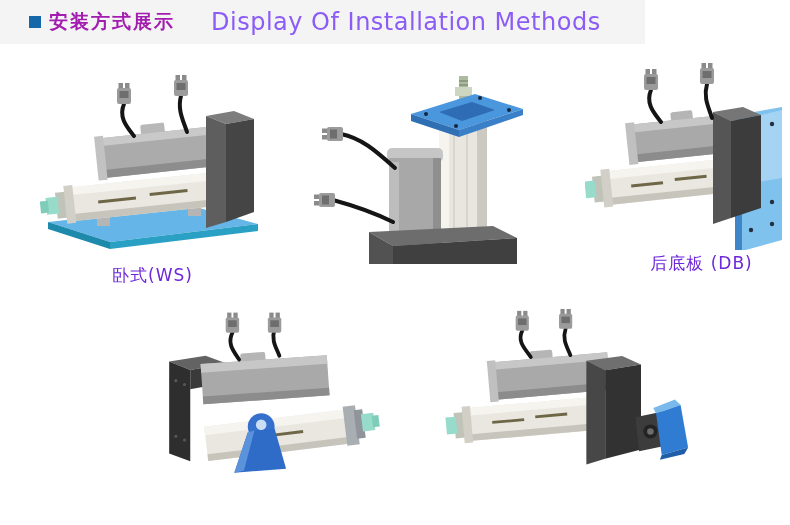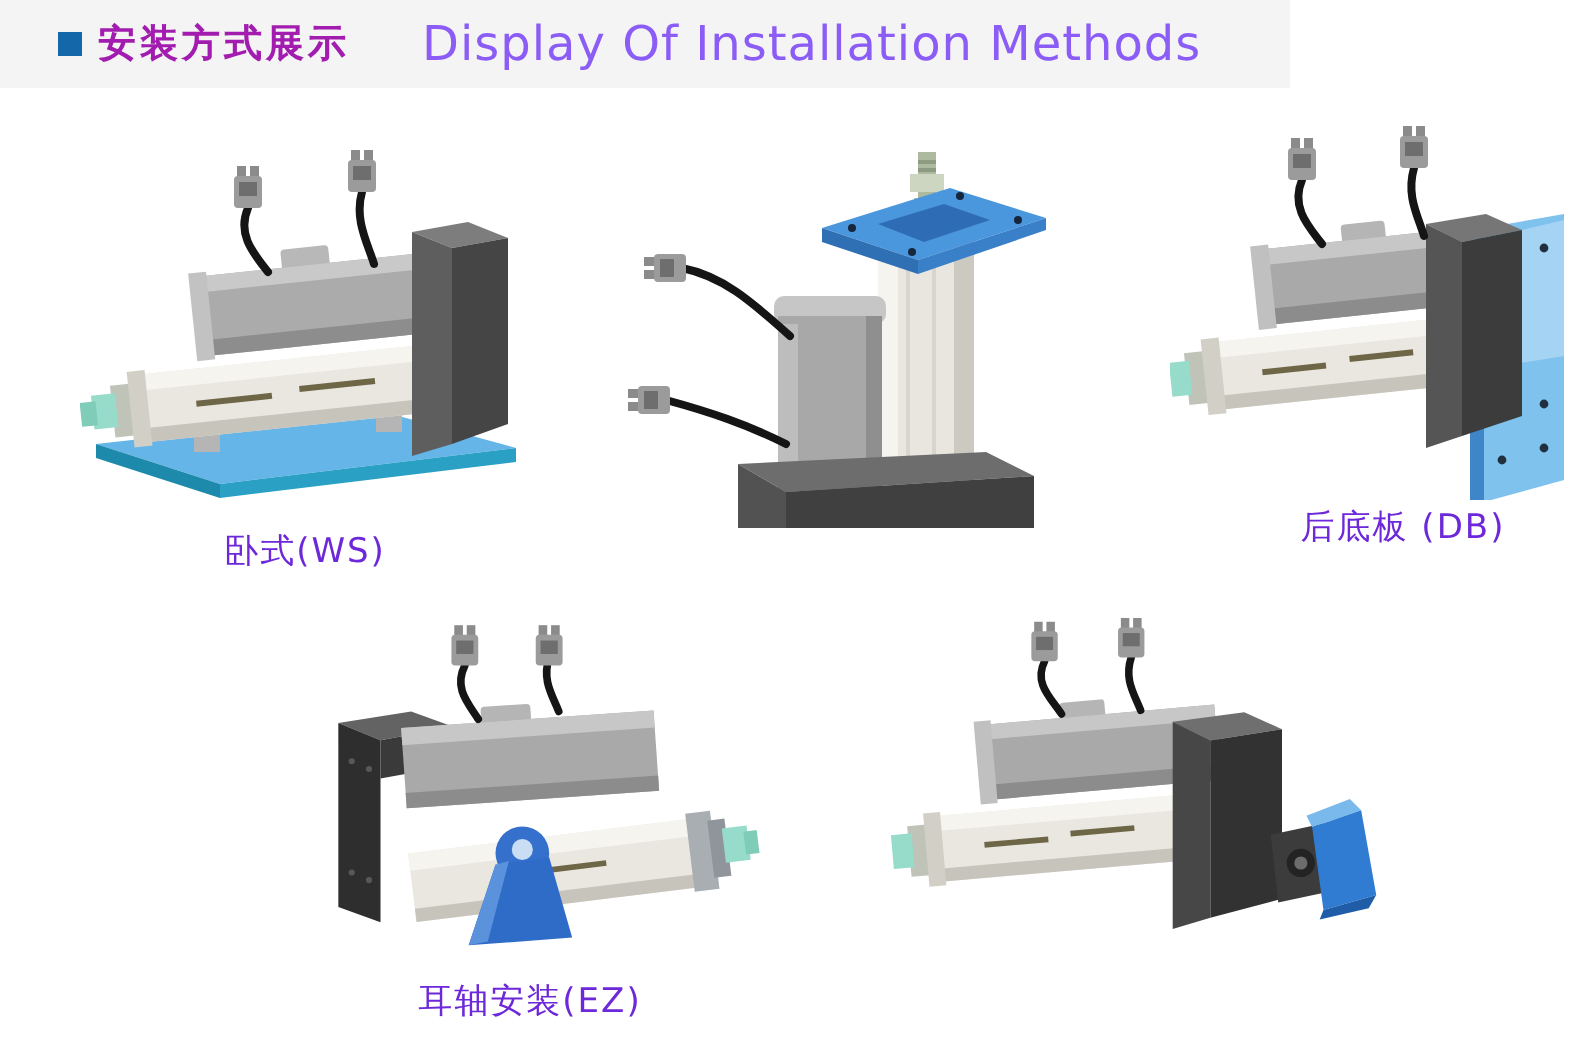--- a/index.html
+++ b/index.html
@@ -269,21 +269,20 @@
         <rect x="1" y="6" width="14" height="16" rx="2" fill="#9b9b9b"></rect>
           <rect x="3.5" y="9" width="9" height="7" fill="#6e6e6e"></rect>
       </g>
       <g transform="translate(122,0)">
         <rect x="2.5" y="1" width="4.5" height="6" fill="#8b8b8b"></rect>
           <rect x="9" y="1" width="4.5" height="6" fill="#8b8b8b"></rect>
         <rect x="1" y="6" width="14" height="16" rx="2" fill="#9b9b9b"></rect>
           <rect x="3.5" y="9" width="9" height="7" fill="#6e6e6e"></rect>
       </g>
     </svg>
-    <figcaption>耳轴安装(EZ)</figcaption>
   </figure>
 
   <figure class="product" id="p-xz">
     <svg viewBox="0 0 260 175" width="245" height="165">
 
       <g transform="rotate(-5 115 72)">
         <rect x="92" y="44" width="24" height="11" rx="2" fill="#b5b5b5"></rect>
         <rect x="50" y="52" width="124" height="40" fill="#a9a9a9"></rect>
         <rect x="50" y="52" width="124" height="8" fill="#c7c7c7"></rect>
         <rect x="50" y="84" width="124" height="8" fill="#8c8c8c"></rect>

